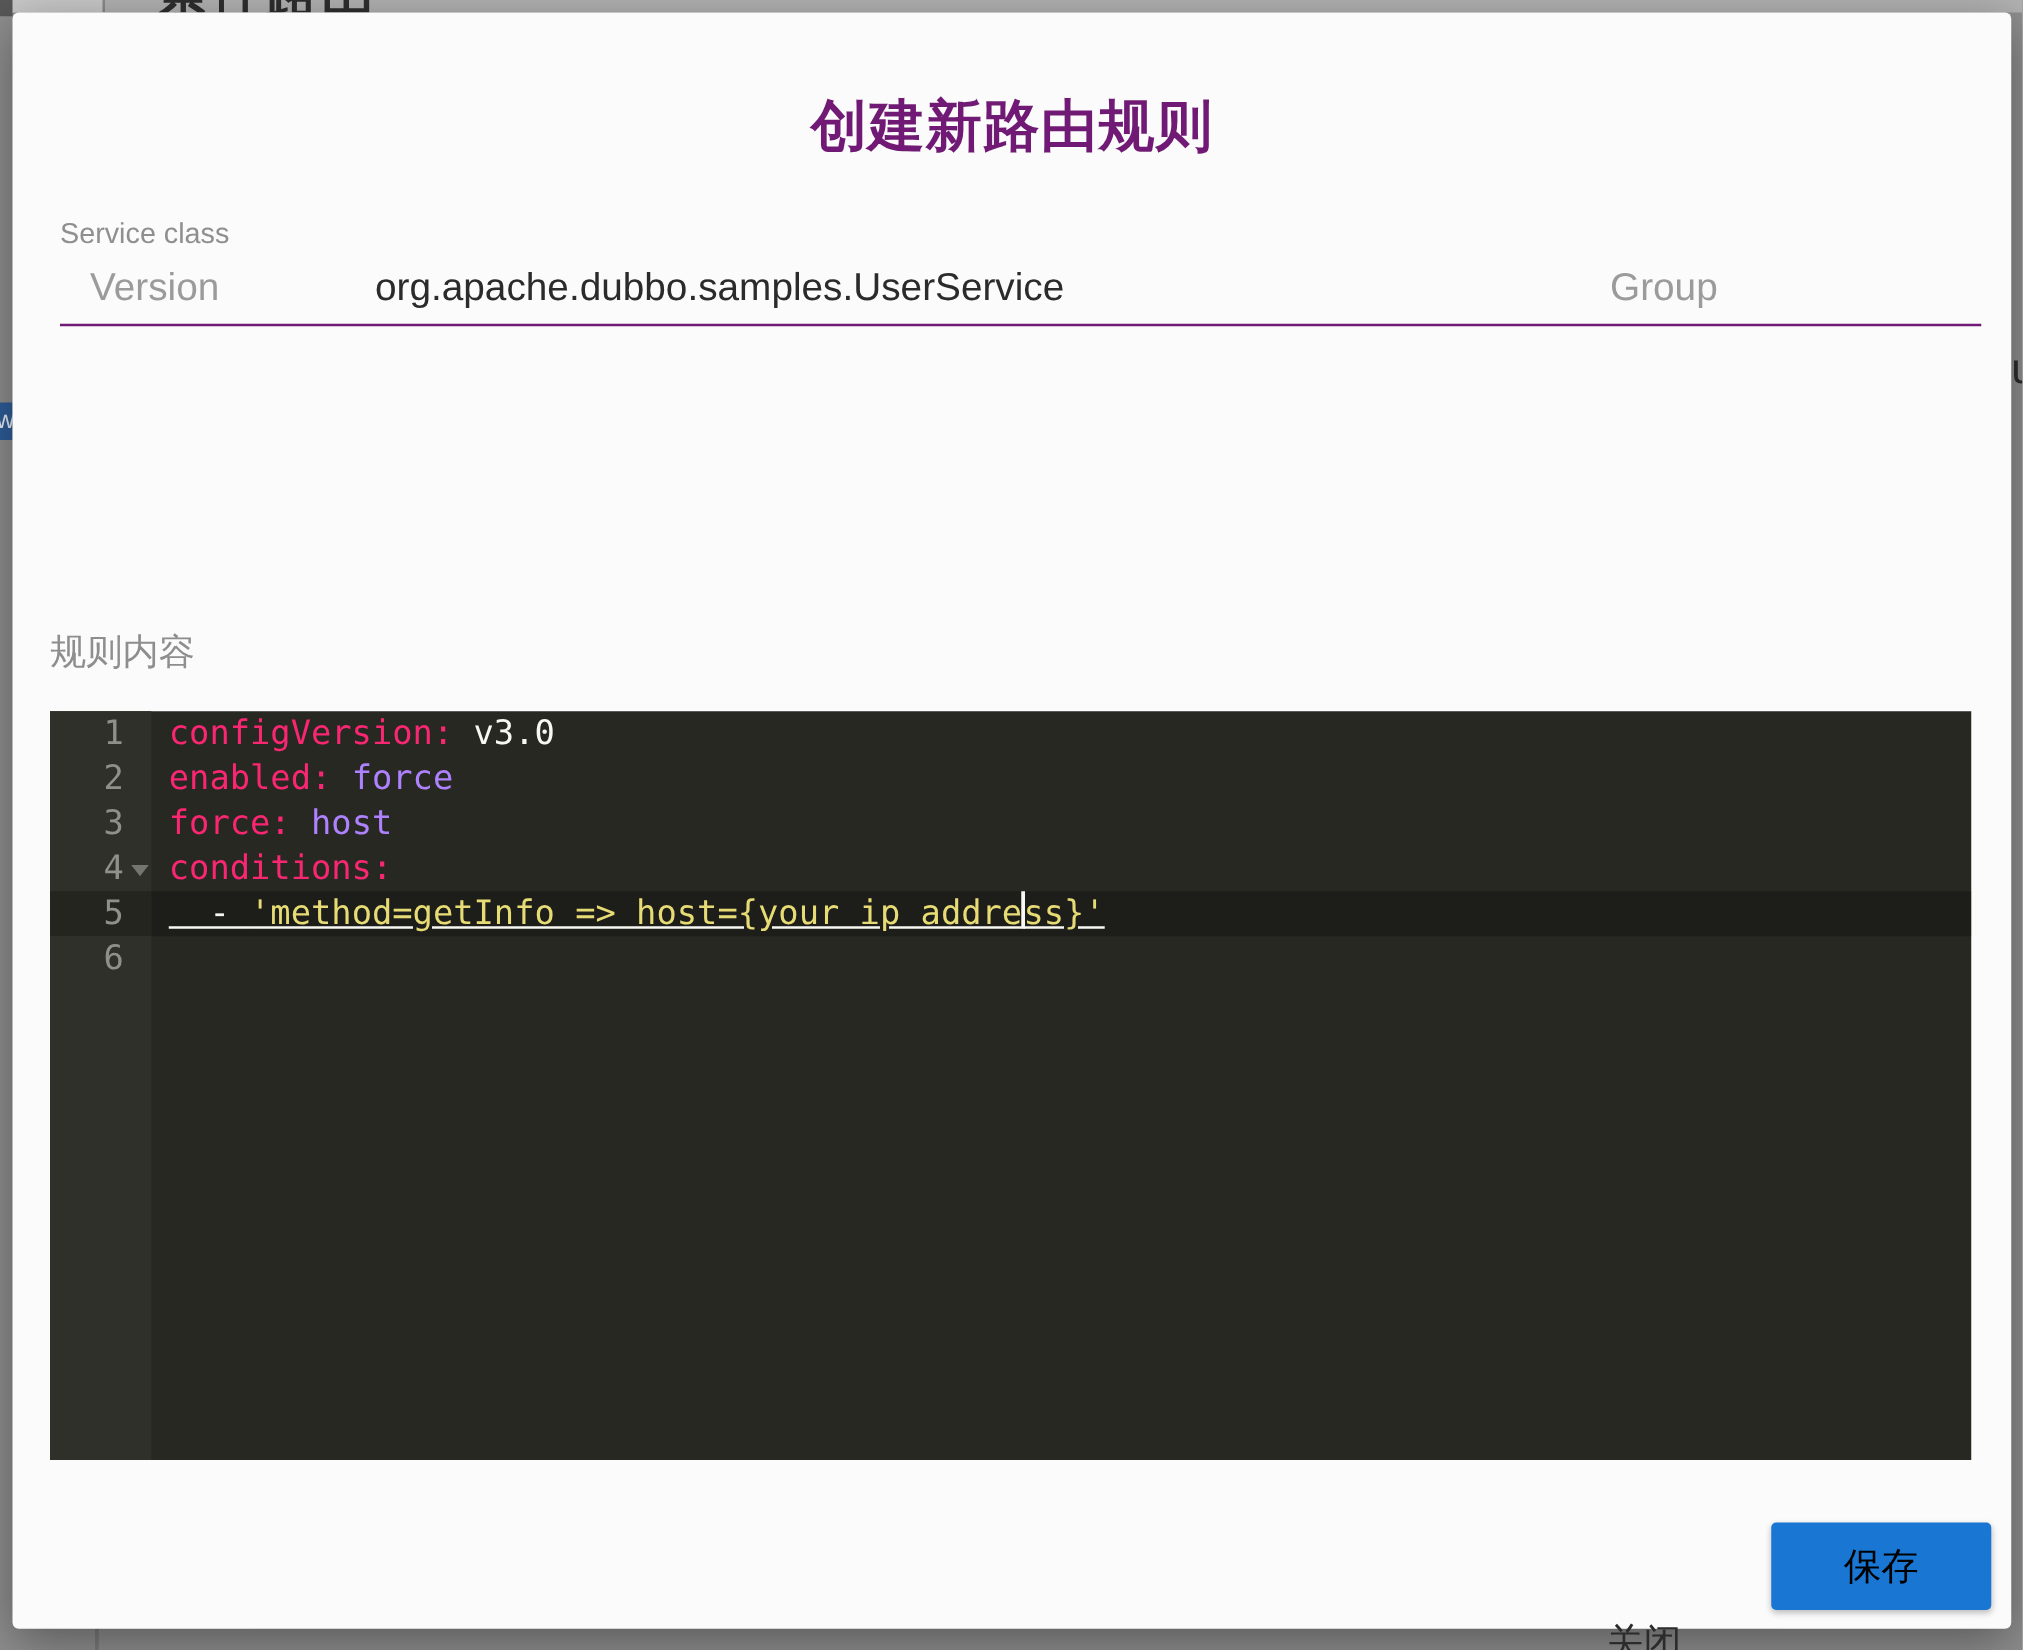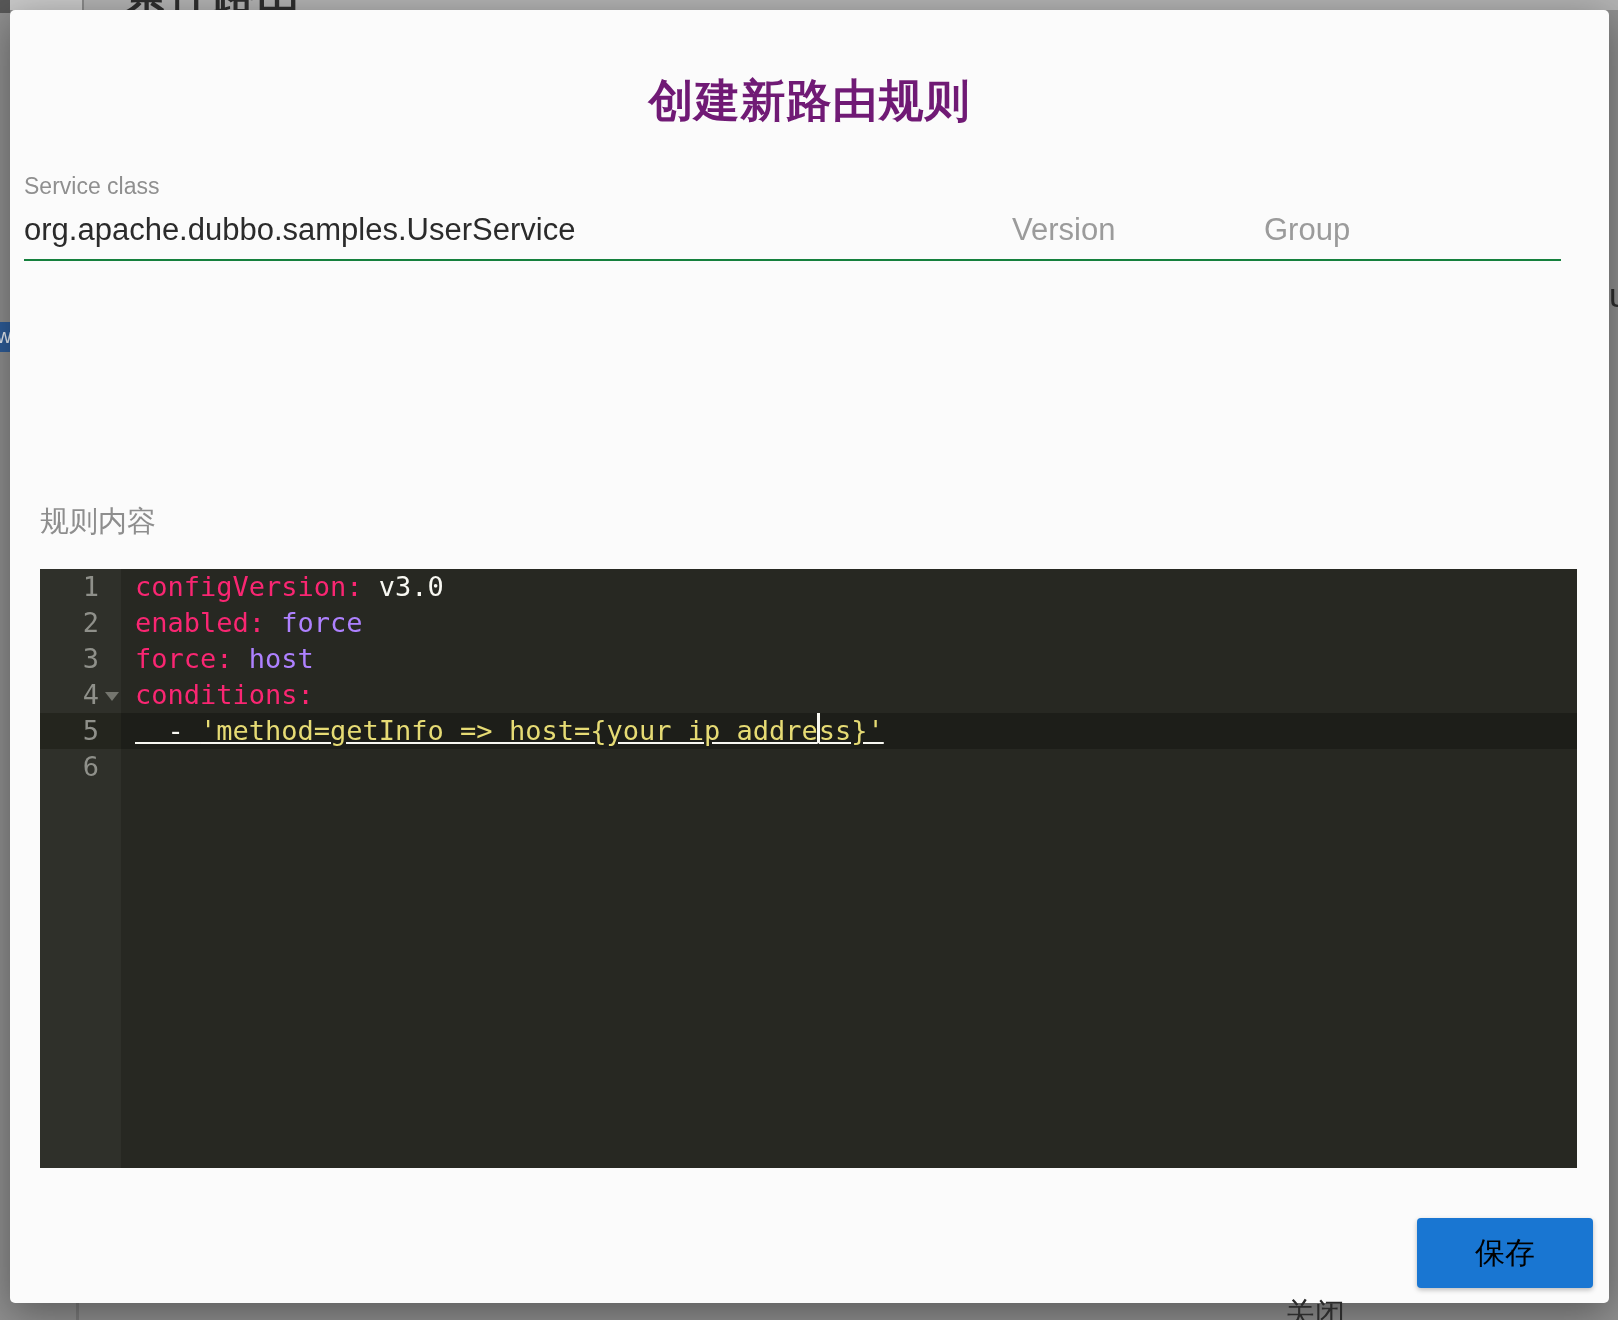--- a/index.html
+++ b/index.html
@@ -18,21 +18,21 @@
   .bg-rightfrag span{color:#2d2d2d;font-size:34px;font-family:"Liberation Sans",sans-serif;}
   .bg-bottomline{position:absolute;left:76px;top:1303px;width:3px;height:17px;background:#7b7b7b;}
 
   
   .modal{position:absolute;left:10px;top:10px;width:1599px;height:1293px;background:#fbfbfb;
          border-radius:5px;box-shadow:0 10px 40px rgba(0,0,0,.38);}
   .modal-title{position:absolute;left:0;top:36px;width:100%;text-align:center;
                font-size:45px;font-weight:700;color:#701a75;letter-spacing:1px;margin-top:25px;}
 
   .field-label{font-size:23px;color:#8f8f8f;}
-  .row1{position:absolute;left:14px;top:163px;width:1537px;border-bottom:2px solid #15803d;}
+  .row1{position:absolute;left:38px;top:163px;width:1537px;border-bottom:2px solid #701a75;}
   .row1-inputs{display:flex;align-items:flex-end;margin-top:10px;padding-bottom:9px;}
   .inp{background:transparent;border:none;outline:none;padding:0;height:40px;
        font-family:"Liberation Sans",sans-serif;font-size:31px;color:#2b2b2b;}
   .inp::placeholder{color:#9b9b9b;opacity:1;}
   .inp-service{flex:1;min-width:0;}
   .inp-version{width:252px;box-sizing:border-box;padding-left:24px;}
   .inp-group{width:321px;box-sizing:border-box;padding-left:24px;}
   .row2{position:absolute;left:30px;top:347px;width:1537px;border-bottom:2px solid #9e9e9e;padding-bottom:3px;}
   .rule-label{position:absolute;left:30px;top:492px;font-size:29px;color:#8e8e8e;}
 
@@ -84,22 +84,22 @@
   </div>
   <div class="bg-bottomline"></div>
 
   <div class="modal">
 
     <div class="modal-title">创建新路由规则</div>
 
     <div class="row1">
       <div class="field-label">Service class</div>
       <div class="row1-inputs">
+        <input class="inp inp-version" type="text" placeholder="Version" style="">
         <input class="inp inp-service" type="text" value="org.apache.dubbo.samples.UserService" style="">
-        <input class="inp inp-version" type="text" placeholder="Version" style="">
         <input class="inp inp-group" type="text" placeholder="Group" style="">
       </div>
     </div>
 
 
     <div class="rule-label">规则内容</div>
 
     <div class="editor">
       <div class="ed-gutter-bg"></div>
       <div class="ed-lines">

